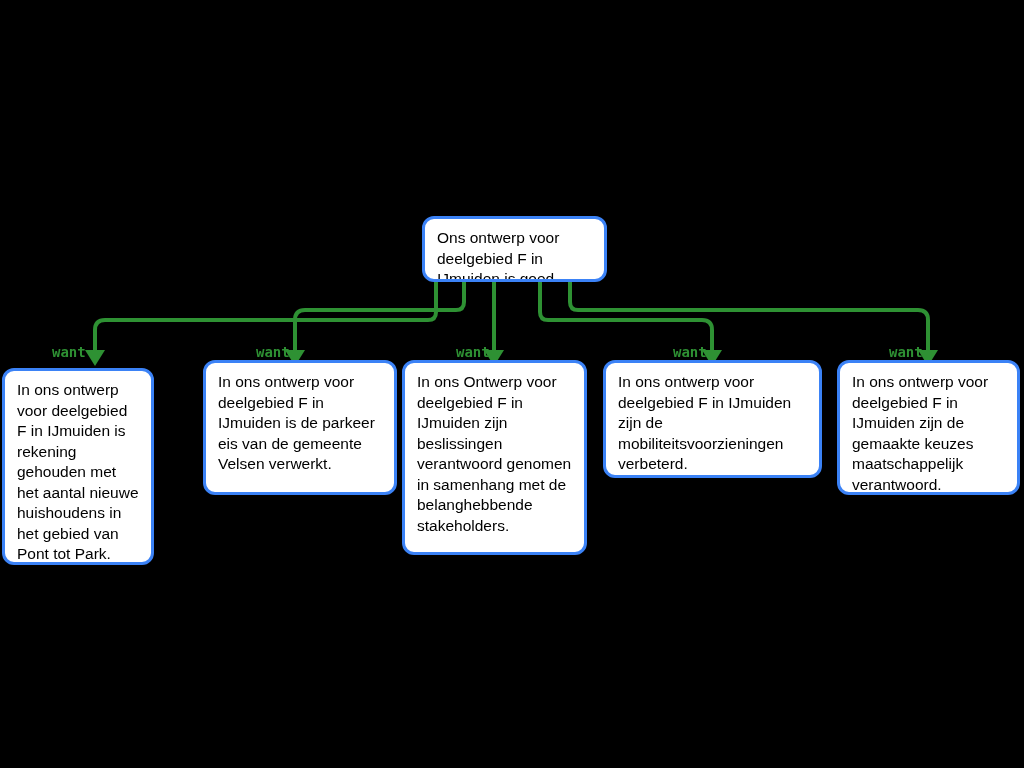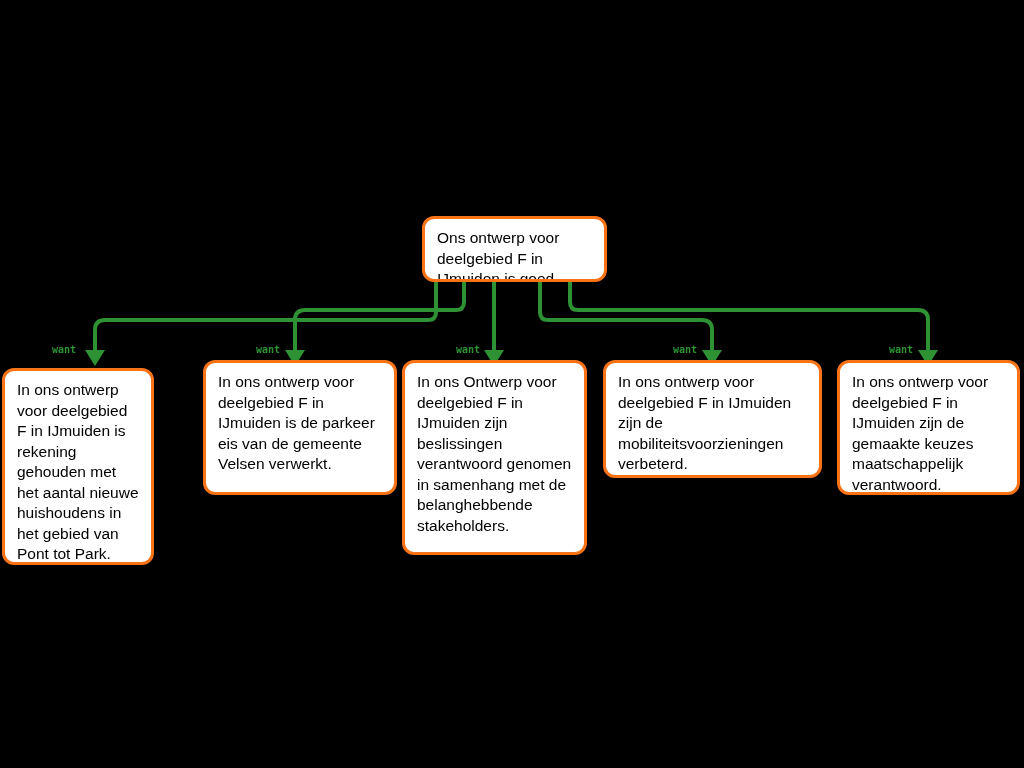--- a/index.html
+++ b/index.html
@@ -20,38 +20,38 @@
     left: 0;
     top: 0;
     width: 1024px;
     height: 768px;
     pointer-events: none;
   }
   .node {
     position: absolute;
     box-sizing: border-box;
     background: #ffffff;
-    border: 3px solid #f97316;
+    border: 3px solid #3b82f6;
     border-radius: 12px;
     color: #000000;
     font-size: 15.5px;
     line-height: 20.5px;
     padding: 9px 11px 9px 12px;
     z-index: 3;
     overflow: hidden;
   }
   .node.root {
     font-size: 15.5px;
     line-height: 20.5px;
   }
   .edge-label {
     position: absolute;
     color: #2e9133;
     font-family: "DejaVu Sans Mono", monospace;
-    font-size: 10px;
+    font-size: 14px;
     font-weight: bold;
     letter-spacing: 0px;
     z-index: 4;
     white-space: nowrap;
   }
 </style>
 </head>
 <body>
 
 <div id="canvas">

